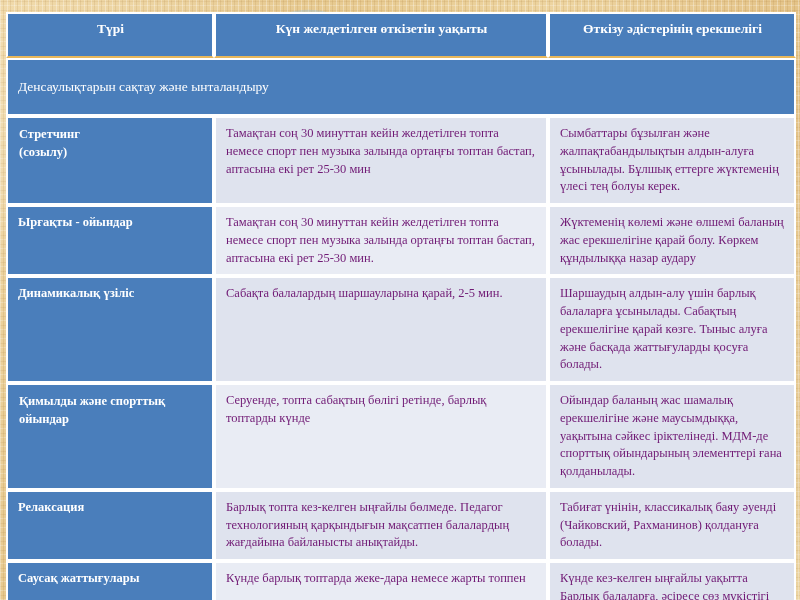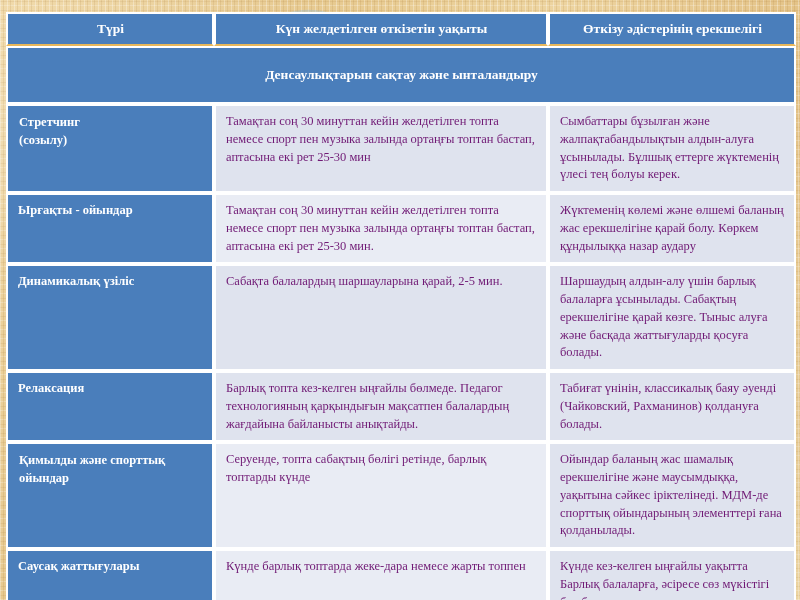--- a/index.html
+++ b/index.html
@@ -99,31 +99,31 @@
   
   tr.header-row td {
     background-color: #4a7ebb;
     color: #ffffff;
     font-weight: bold;
     font-size: 13.5px;
     text-align: center;
     vertical-align: middle;
     height: 22px;
     padding-top: 4px;
-    padding-bottom: 4px;
+    padding-bottom: 16px;
     border-bottom: 2px solid #e8b75a;
   }
 
   
   tr.banner-row td {
     background-color: #4a7ebb;
     color: #ffffff;
-    font-weight: bold;
+    font-weight: normal;
     font-size: 13.5px;
-    text-align: center;
+    text-align: left;
     vertical-align: middle;
     height: 40px;
   }
 
   
   td.cat-cell {
     background-color: #4a7ebb;
     color: #ffffff;
     font-weight: bold;
     font-size: 12.5px;
@@ -209,34 +209,34 @@
         <td class="body-cell">Жүктеменің көлемі  және өлшемі баланың жас ерекшелігіне қарай болу. Көркем құндылыққа назар аудару</td>
       </tr>
 
       <tr>
         <td class="cat-cell">Динамикалық үзіліс</td>
         <td class="body-cell">Сабақта балалардың шаршауларына қарай, 2-5 мин.</td>
         <td class="body-cell">Шаршаудың алдын-алу үшін барлық балаларға ұсынылады. Сабақтың ерекшелігіне қарай көзге. Тыныс алуға және басқада жаттығуларды қосуға болады.</td>
       </tr>
 
       <tr>
-        <td class="cat-cell">Релаксация</td>
-        <td class="body-cell">Барлық топта кез-келген ыңғайлы бөлмеде. Педагог технологияның қарқындығын мақсатпен балалардың жағдайына байланысты анықтайды.</td>
-        <td class="body-cell">Табиғат үнінін, классикалық баяу әуенді (Чайковский, Рахманинов) қолдануға болады.</td>
-      </tr>
-
-      <tr>
         <td class="cat-cell">
           <p>Қимылды және спорттық</p>
           <p>ойындар</p>
         </td>
         <td class="body-cell alt">Серуенде, топта сабақтың бөлігі ретінде, барлық топтарды күнде</td>
         <td class="body-cell">Ойындар баланың жас шамалық ерекшелігіне және маусымдыққа, уақытына сәйкес іріктелінеді. МДМ-де спорттық ойындарының элементтері ғана қолданылады.</td>
       </tr>
 
       <tr>
+        <td class="cat-cell">Релаксация</td>
+        <td class="body-cell">Барлық топта кез-келген ыңғайлы бөлмеде. Педагог технологияның қарқындығын мақсатпен балалардың жағдайына байланысты анықтайды.</td>
+        <td class="body-cell">Табиғат үнінін, классикалық баяу әуенді (Чайковский, Рахманинов) қолдануға болады.</td>
+      </tr>
+
+      <tr>
         <td class="cat-cell">Саусақ жаттығулары</td>
         <td class="body-cell alt">Күнде барлық топтарда жеке-дара немесе жарты топпен</td>
         <td class="body-cell">Күнде кез-келген ыңғайлы уақытта Барлық балаларға, әсіресе сөз мүкістігі бар балаларға ұсынылады.</td>
       </tr>
     </tbody>
   </table>
 </div>
 
 </body></html>

